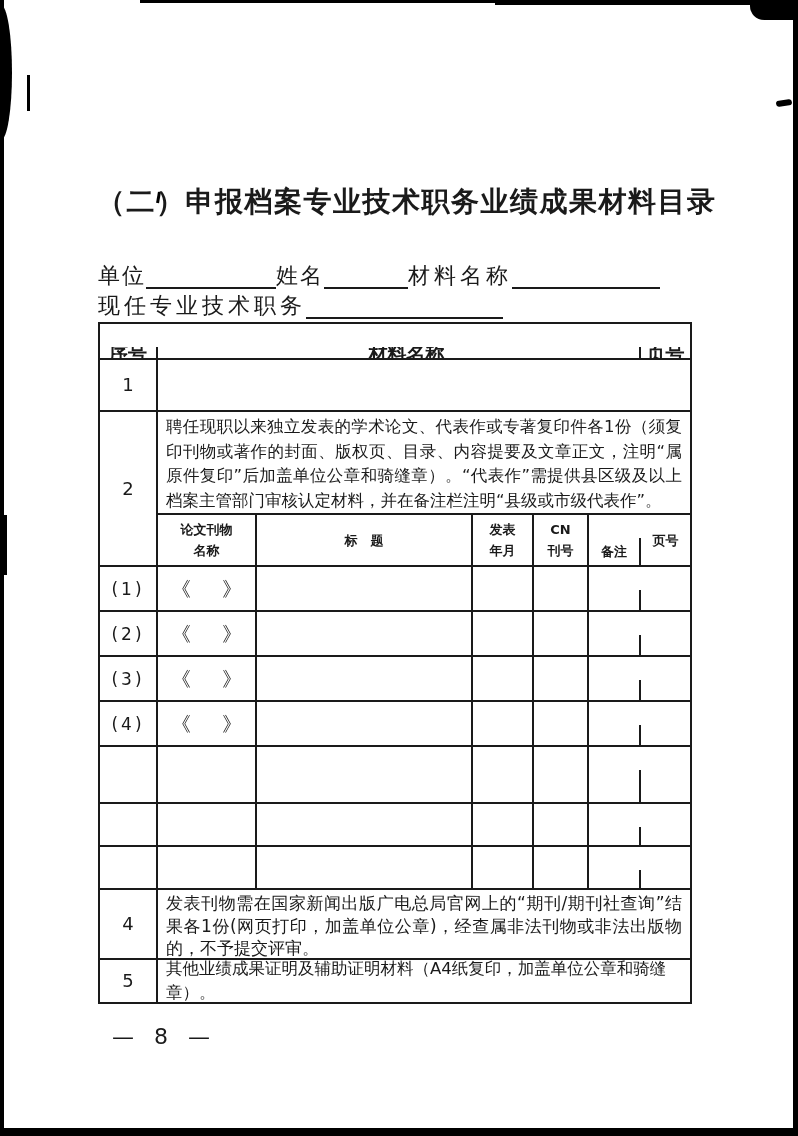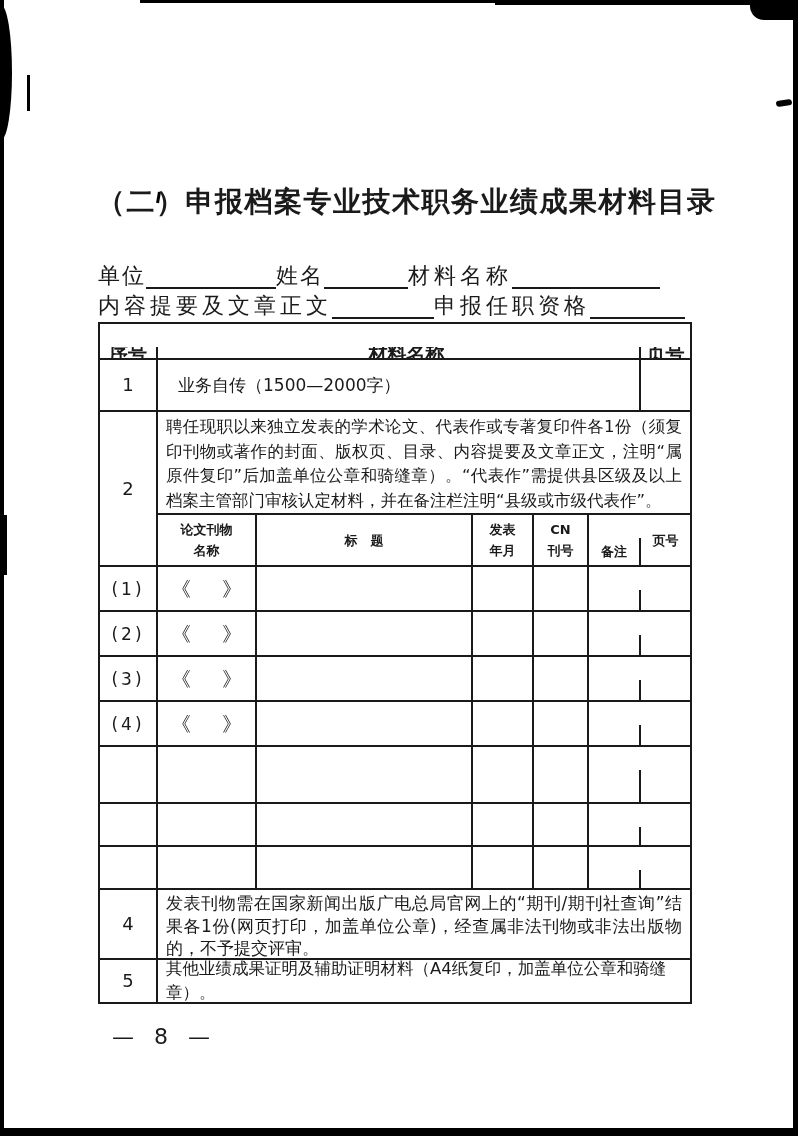--- a/index.html
+++ b/index.html
@@ -94,38 +94,36 @@
 <div class="fields">
   <div class="frow">
     <span class="flabel">单位</span>
     <span class="fline" style="width:130px"></span>
     <span class="flabel">姓名</span>
     <span class="fline" style="width:84px"></span>
     <span class="flabel sp">材料名称</span>
     <span class="fline" style="width:148px"></span>
   </div>
   <div class="frow">
-    <span class="flabel sp">内容提要及文章正文</span>
+    <span class="flabel sp">现任专业技术职务</span>
     <span class="fline" style="width:102px"></span>
-    <span class="flabel sp">申报任职资格</span>
     <span class="fline" style="width:95px"></span>
   </div>
 </div>
 
 <div class="doc-table">
 
   <div class="trow" style="height:36px">
     <div class="cell seqcol c-center hdr">序号</div>
     <div class="cell namecol c-center hdr">材料名称</div>
     <div class="cell pagecol end c-center hdr">页号</div>
   </div>
 
   <div class="trow" style="height:52px">
     <div class="cell seqcol c-center">1</div>
-    <div class="cell namecol textcell">业务自传（1500—2000字）</div>
     <div class="cell pagecol end"></div>
   </div>
 
   <div class="trow" style="height:155px">
     <div class="cell seqcol c-center">2</div>
     <div class="block2-right">
       <div class="block2-text">聘任现职以来独立发表的学术论文、代表作或专著复印件各1份（须复印刊物或著作的封面、版权页、目录、内容提要及文章正文，注明“属原件复印”后加盖单位公章和骑缝章）。“代表作”需提供县区级及以上档案主管部门审核认定材料，并在备注栏注明“县级或市级代表作”。</div>
       <div class="subhdr">
         <div class="cell jcol c-center">论文刊物
 名称</div>

